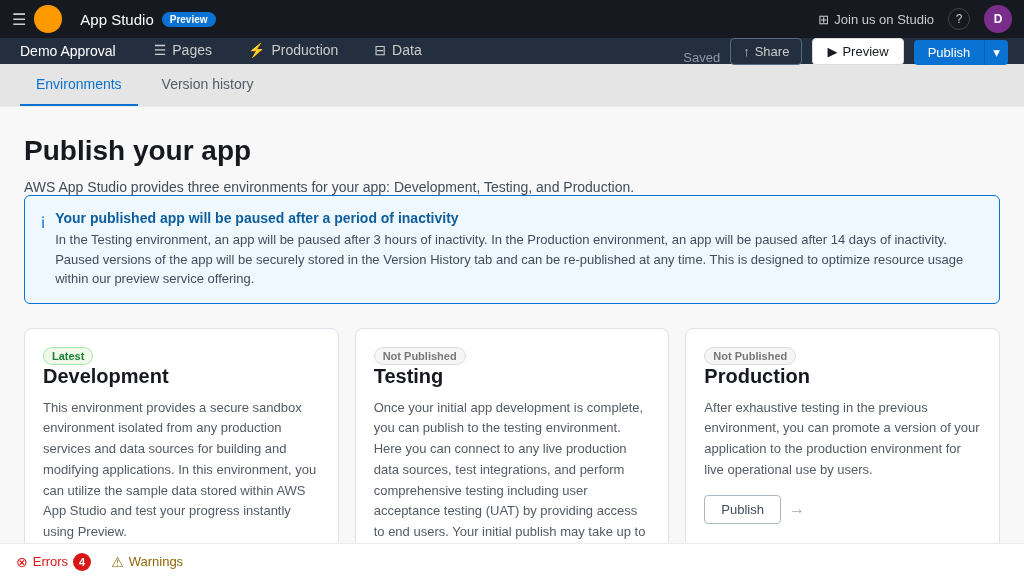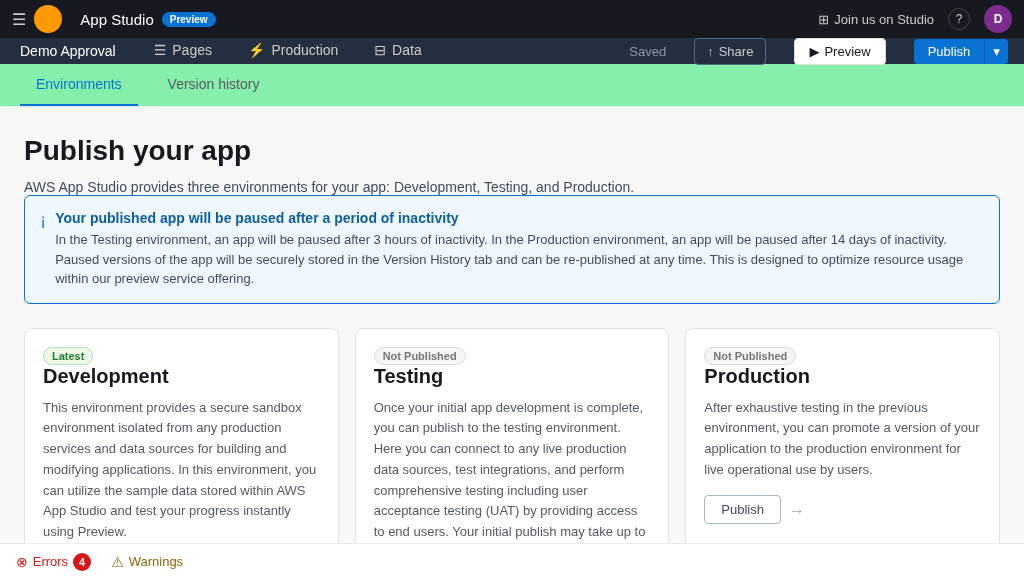--- a/index.html
+++ b/index.html
@@ -31,34 +31,34 @@
       background: #232f3e;
       height: 26px;
       display: flex;
       align-items: center;
       justify-content: space-between;
       padding: 0 16px 0 0;
     }
     .app-name { color: #fff; font-size: 14px; font-weight: 500; padding: 0 20px; height: 42px; display: flex; align-items: center; }
     .nav-tabs { display: flex; height: 42px; }
     .nav-tab { display: flex; align-items: center; gap: 6px; padding: 0 18px; color: #ccc; font-size: 14px; cursor: pointer; border-bottom: 2px solid transparent; }
-    .toolbar-right { display: flex; align-items: center; gap: 28px; }
+    .toolbar-right { display: flex; align-items: flex-end; gap: 10px; }
     .saved-text { color: #8d99a5; font-size: 13px; }
     .share-btn { background: transparent; border: 1px solid #546e8a; color: #ccc; padding: 5px 12px; border-radius: 4px; font-size: 13px; cursor: pointer; display: flex; align-items: center; gap: 5px; }
     .preview-btn { background: #fff; border: 1px solid #ddd; color: #16191f; padding: 5px 14px; border-radius: 4px; font-size: 13px; cursor: pointer; display: flex; align-items: center; gap: 5px; }
     .publish-btn-main { background: #0972d3; border: none; color: #fff; padding: 5px 14px; border-radius: 4px 0 0 4px; font-size: 13px; cursor: pointer; font-weight: 500; }
     .publish-btn-dropdown { background: #0972d3; border: none; border-left: 1px solid #0861b5; color: #fff; padding: 5px 8px; border-radius: 0 4px 4px 0; cursor: pointer; }
 
     
     .tab-bar {
-      background: #86efac;
+      background: #e5e5e5;
       border-bottom: 1px solid #e9ebed;
       padding: 0 20px;
       display: flex;
-      gap: 14px;
+      gap: 8px;
     }
     .tab-item { padding: 12px 16px; font-size: 14px; color: #545b64; cursor: pointer; border-bottom: 2px solid transparent; }
     .tab-item.active { color: #0972d3; border-bottom: 2px solid #0972d3; font-weight: 500; }
 
     
     .main-content { padding: 28px 24px; background: #f8f8f8; min-height: 440px; }
     .page-title { font-size: 28px; font-weight: 700; color: #16191f; margin-bottom: 12px; }
     .page-subtitle { font-size: 14px; color: #414d5c; }
 
     

